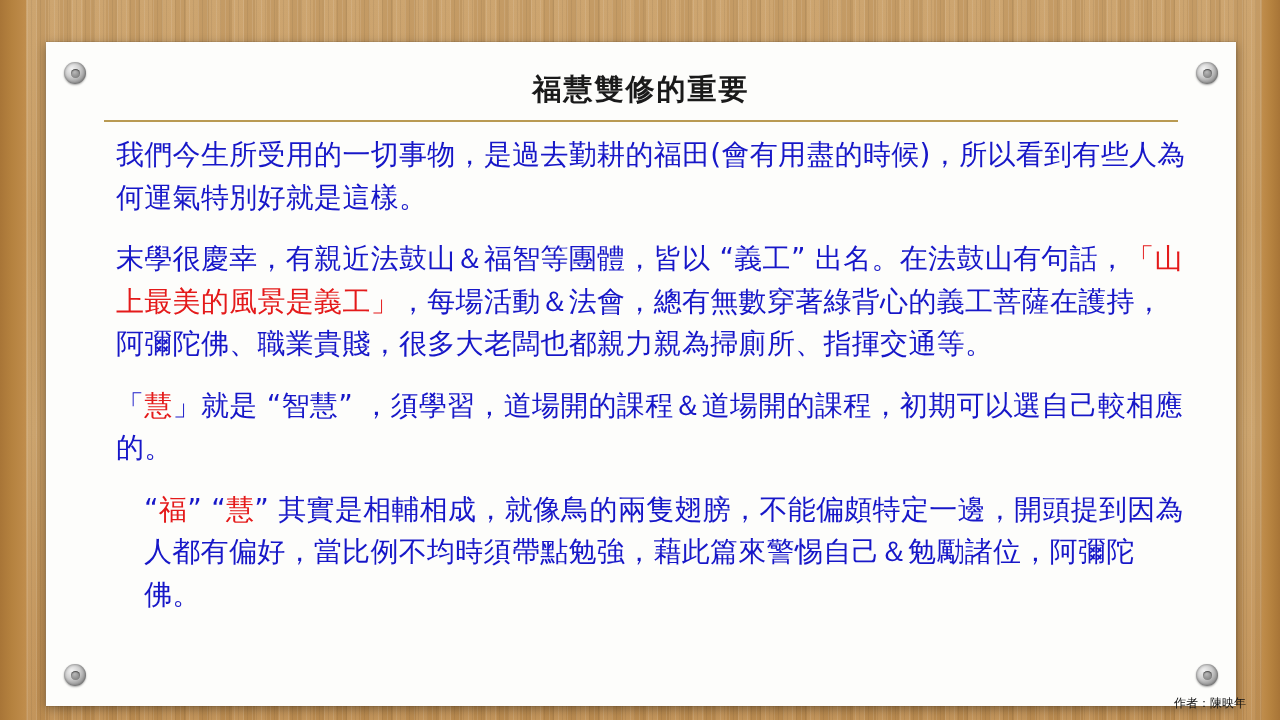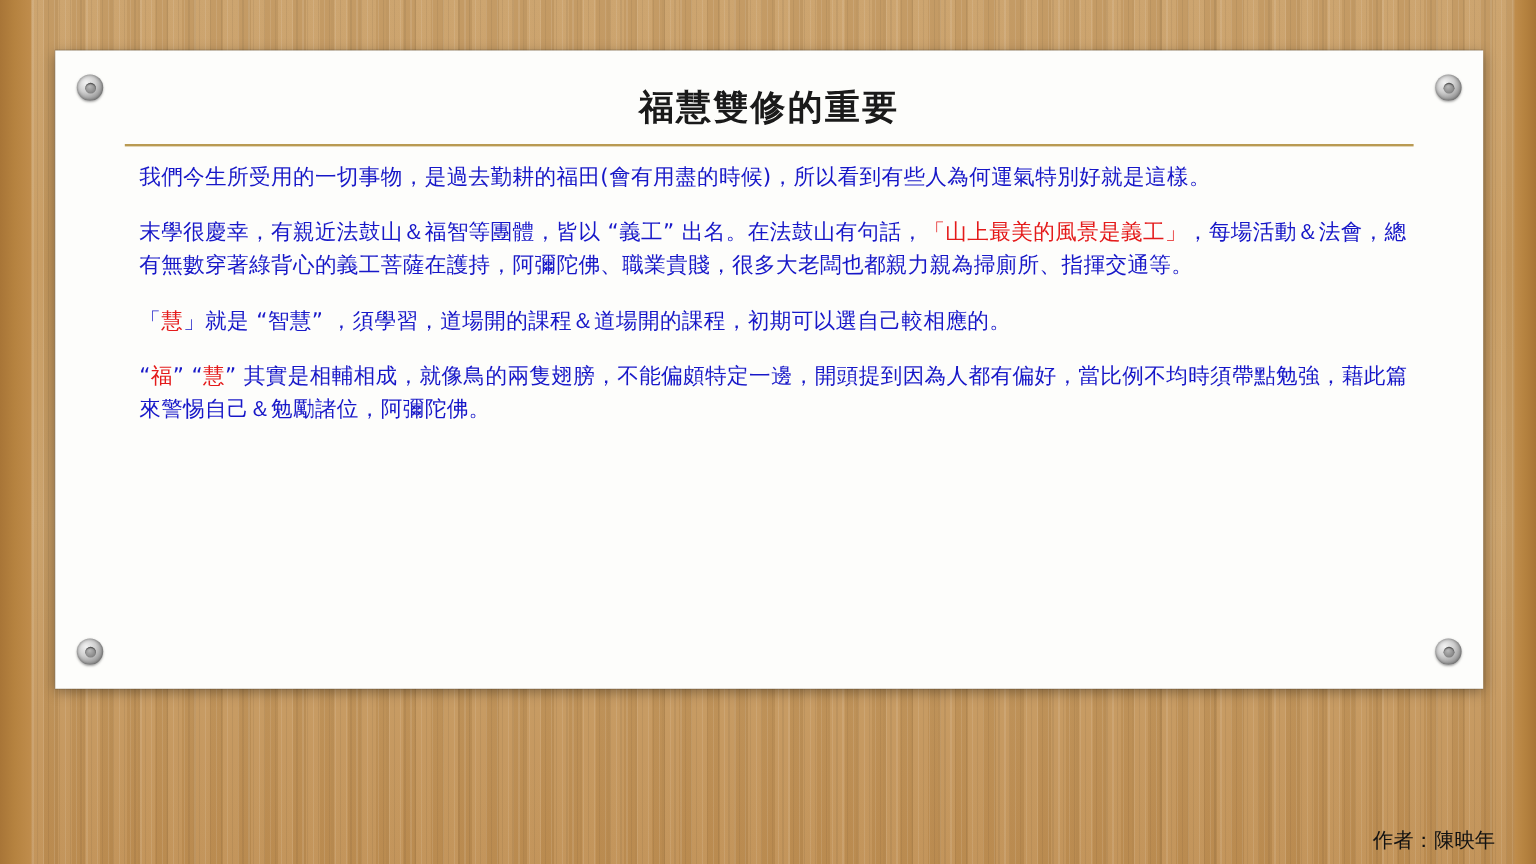--- a/index.html
+++ b/index.html
@@ -54,21 +54,21 @@
     width: 18px;
     background: linear-gradient(270deg,#a87537 0%, #b5823f 50%, #c08d4c 100%);
   }
 
   
   #paper-card {
     position: absolute;
     left: 46px;
     top: 42px;
     width: 1190px;
-    height: 532px;
+    height: 664px;
     background: #fdfdfb;
     box-shadow: 0 3px 10px rgba(0,0,0,0.35), 0 0 1px rgba(0,0,0,0.4);
   }
 
   .screw {
     position: absolute;
     width: 22px;
     height: 22px;
     border-radius: 50%;
     background: radial-gradient(circle at 36% 32%, #f3f3f3 0%, #cfcfcf 38%, #9a9a9a 70%, #767676 100%);
@@ -109,40 +109,40 @@
     height: 2px;
     background: #b99a52;
   }
 
   
   #body-content {
     position: absolute;
     left: 70px;
     right: 46px;
     top: 92px;
-    font-size: 18px;
+    font-size: 28px;
     line-height: 1.52;
     color: #1717c8;
     font-family: "DejaVu Sans", "Liberation Sans", sans-serif;
     letter-spacing: 0.3px;
   }
   .para {
     margin: 0 0 19px 0;
     text-indent: 0;
   }
-  .para:last-child { margin-bottom: 0; }
+  .para:last-child { margin-bottom: 0; margin-left: 28px; }
   .red { color: #e41a1a; }
   .blue { color: #1717c8; }
 
   
   #author-line {
     position: absolute;
     right: 34px;
     bottom: 8px;
-    font-size: 17px;
+    font-size: 12px;
     color: #111111;
     font-family: "DejaVu Sans", "Liberation Sans", sans-serif;
     margin-top: 43px;
   }
 </style>
 </head>
 <body>
 
 <div id="slide-bg"></div>
 <div id="left-wood-edge"></div>

